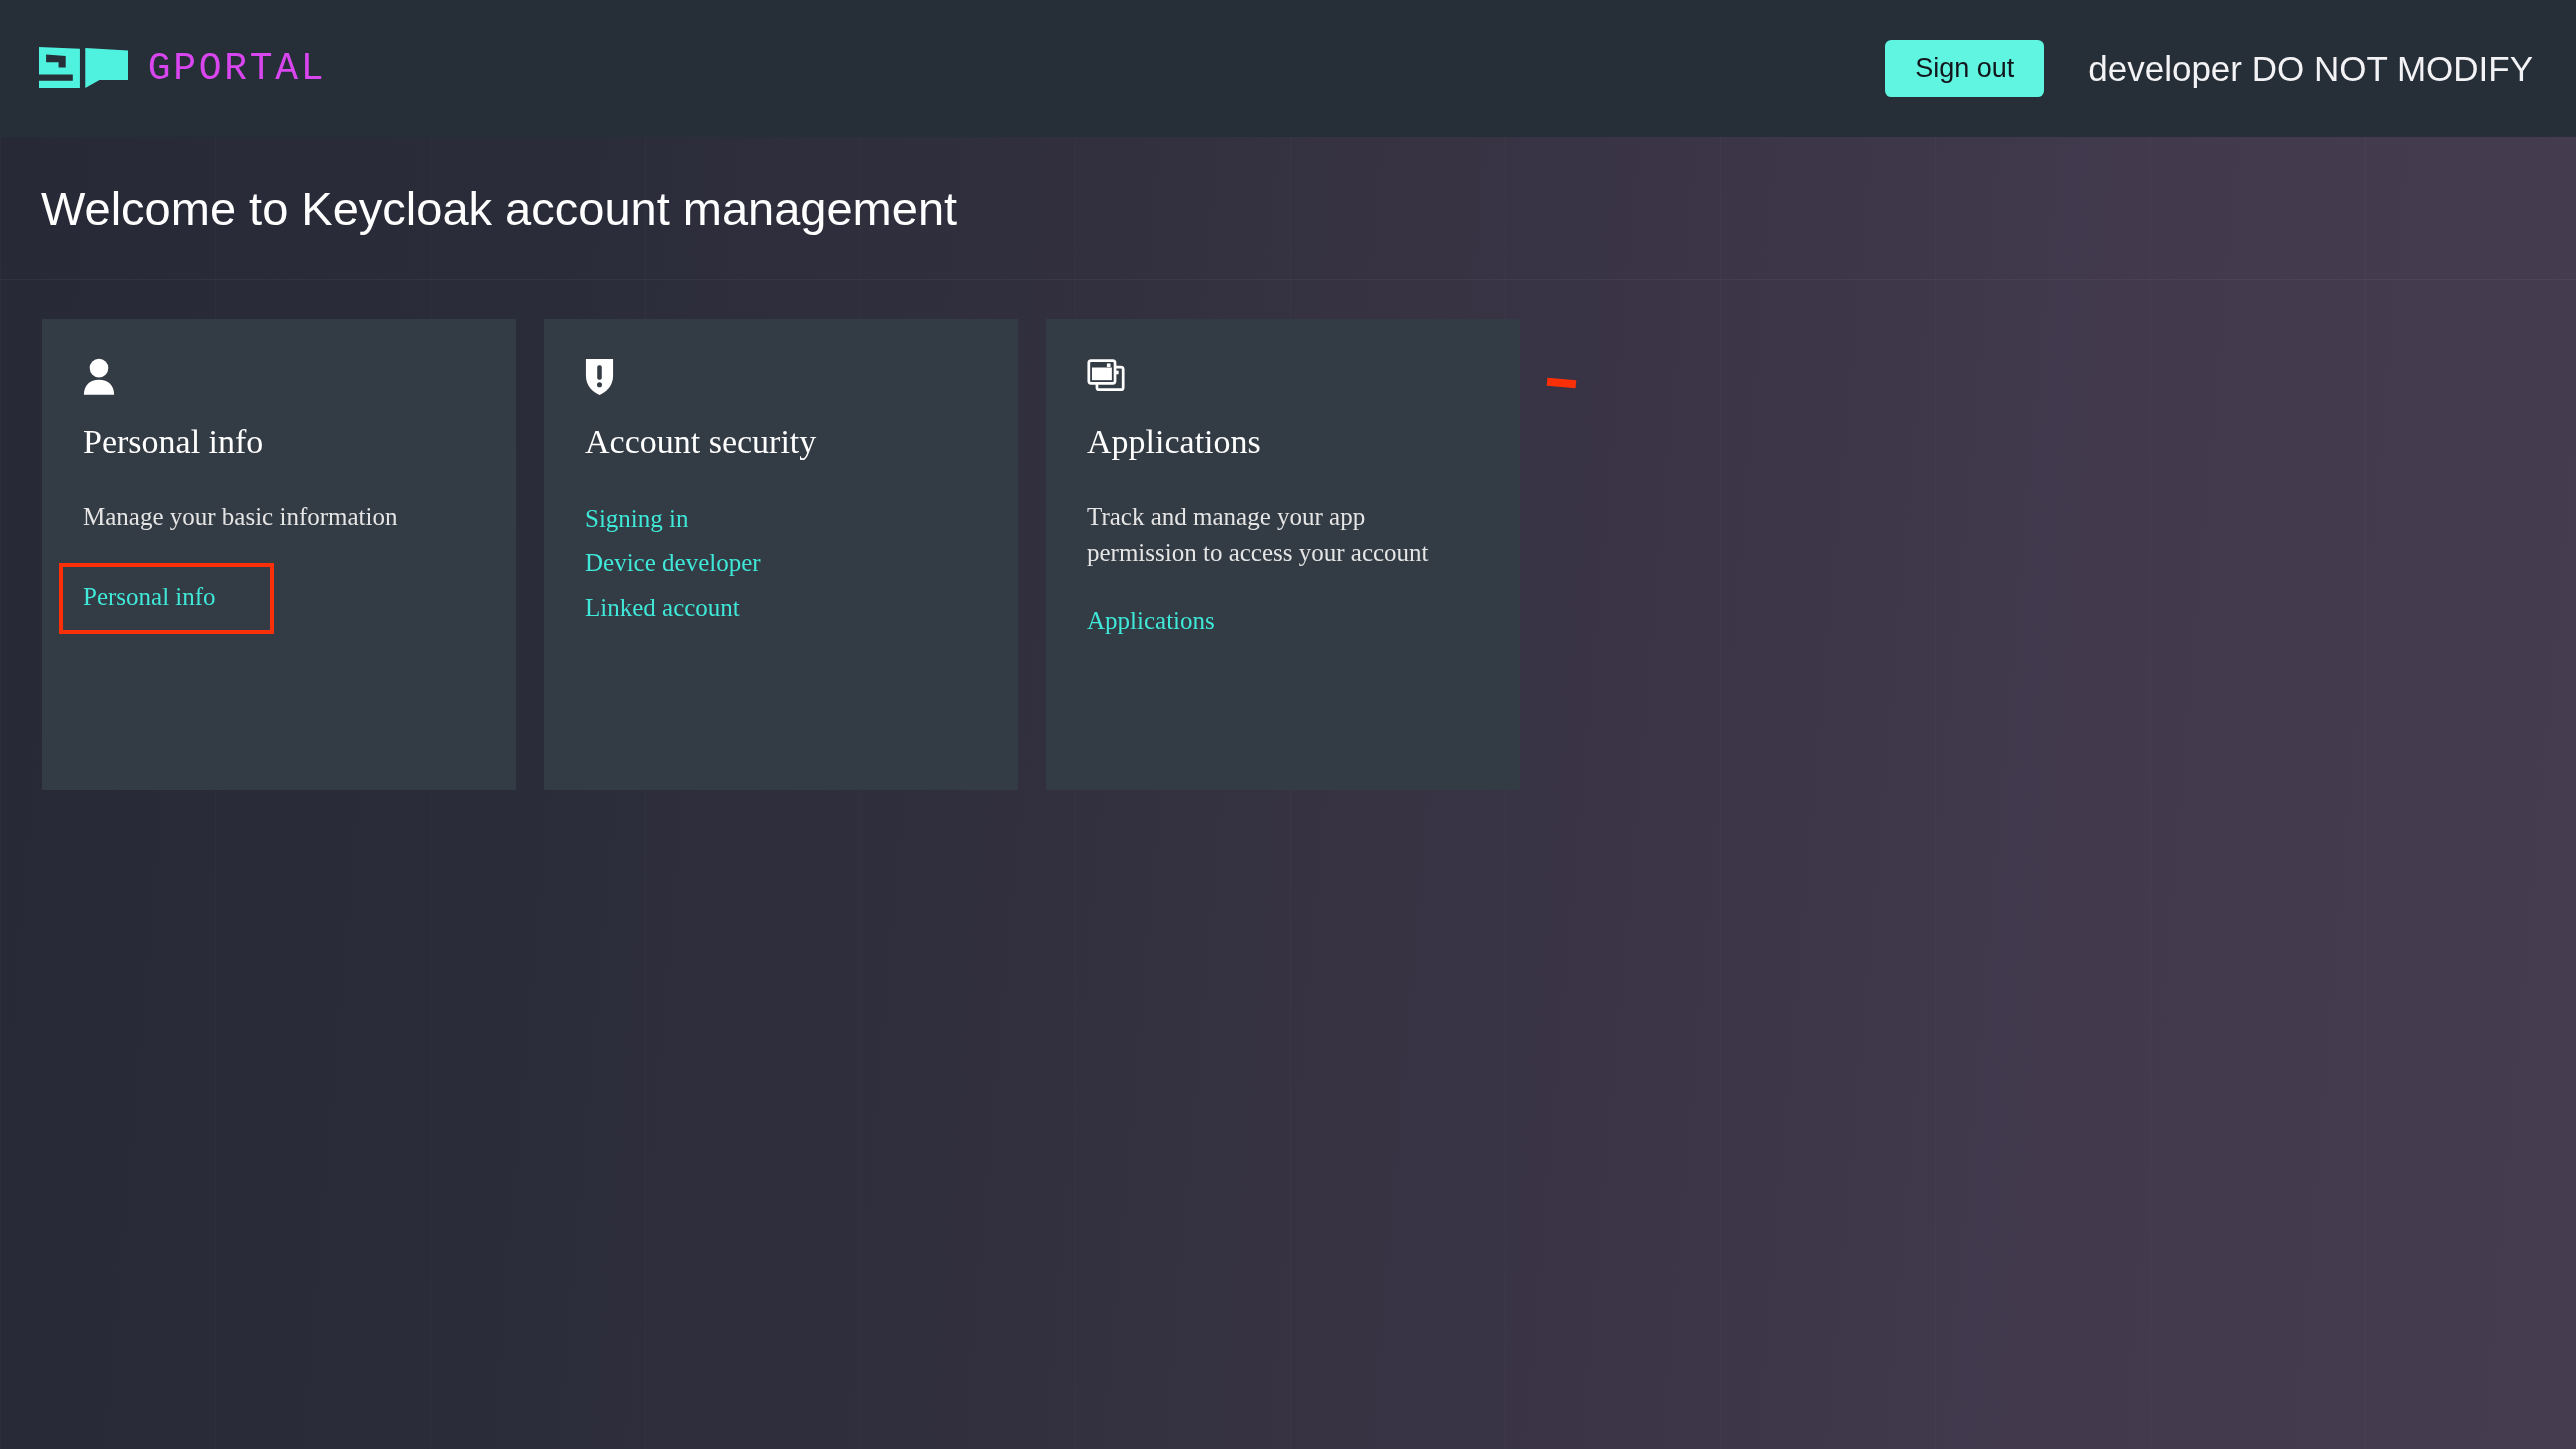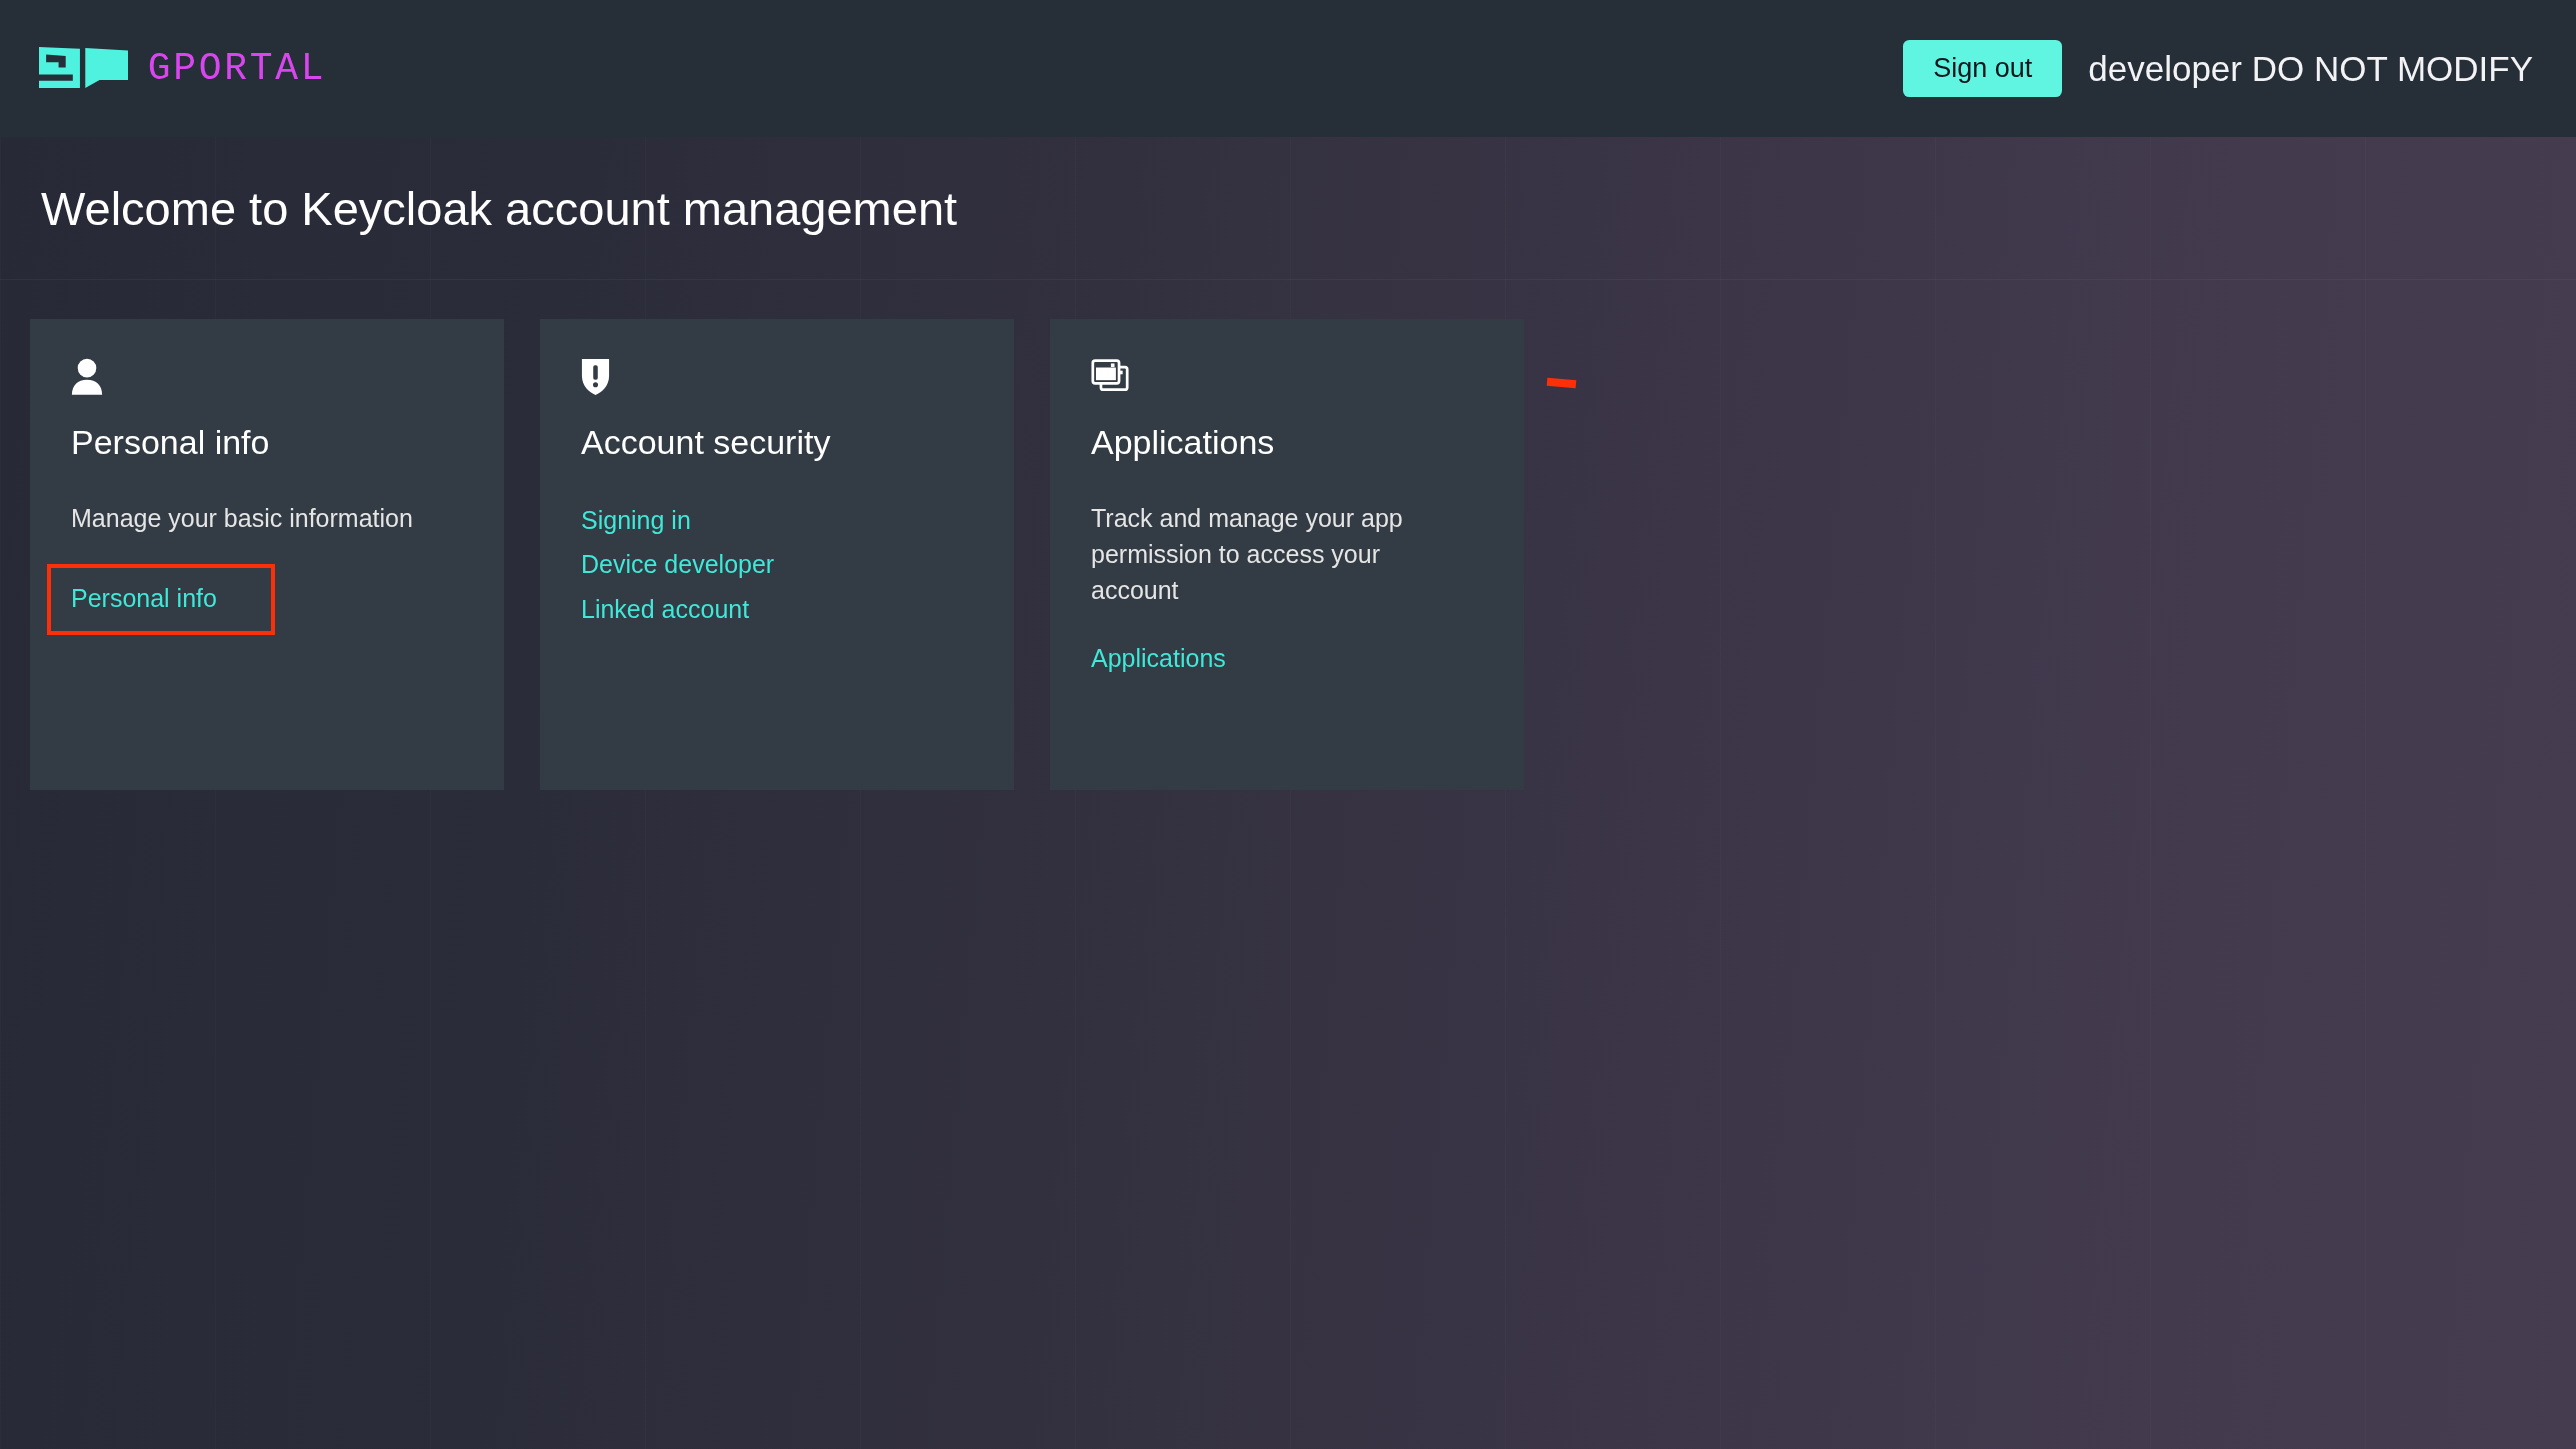--- a/index.html
+++ b/index.html
@@ -61,21 +61,21 @@
     font-weight: 400;
     font-family: "Liberation Mono", monospace;
     white-space: nowrap;
   }
 
   .masthead-right {
     margin-left: auto;
     margin-right: 43px;
     display: flex;
     align-items: center;
-    gap: 26px;
+    gap: 44px;
   }
 
   .signout-btn {
     background: #5ff5e0;
     color: #12161c;
     border: none;
     border-radius: 6.3px;
     font-size: 27px;
     font-family: "Liberation Sans", sans-serif;
     padding: 15px 30px;
@@ -107,24 +107,25 @@
     font-size: 47px;
     font-weight: 400;
     color: #ffffff;
     white-space: nowrap;
   }
 
   
   .card-grid {
     position: absolute;
     top: 319px;
-    left: 30px;
-    display: flex;
-    gap: 36px;
+    left: 42px;
+    display: flex;
+    gap: 28px;
     z-index: 2;
+    font-family: Liberation Serif, serif;
   }
 
   .card {
     width: 474px;
     height: 471px;
     background: #333b44;
     padding: 39px 41px;
     display: flex;
     flex-direction: column;
   }

